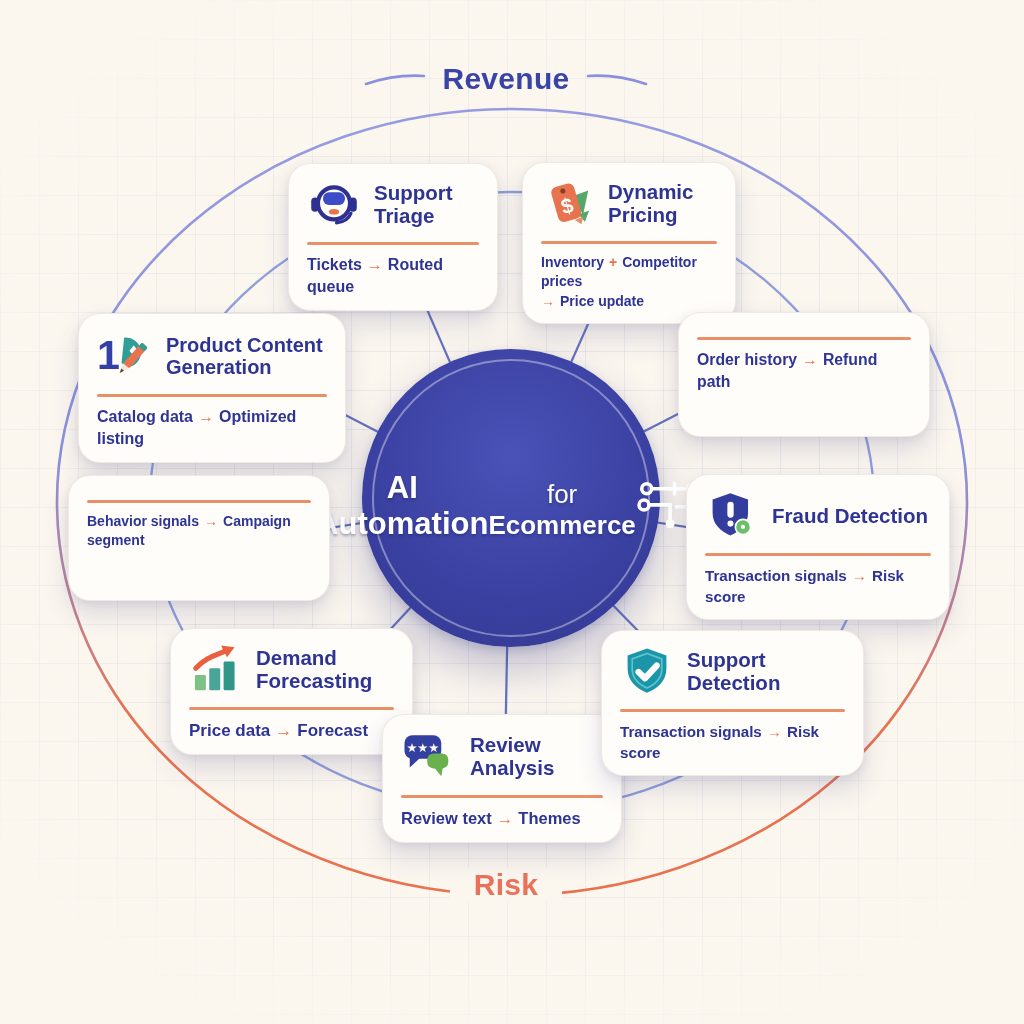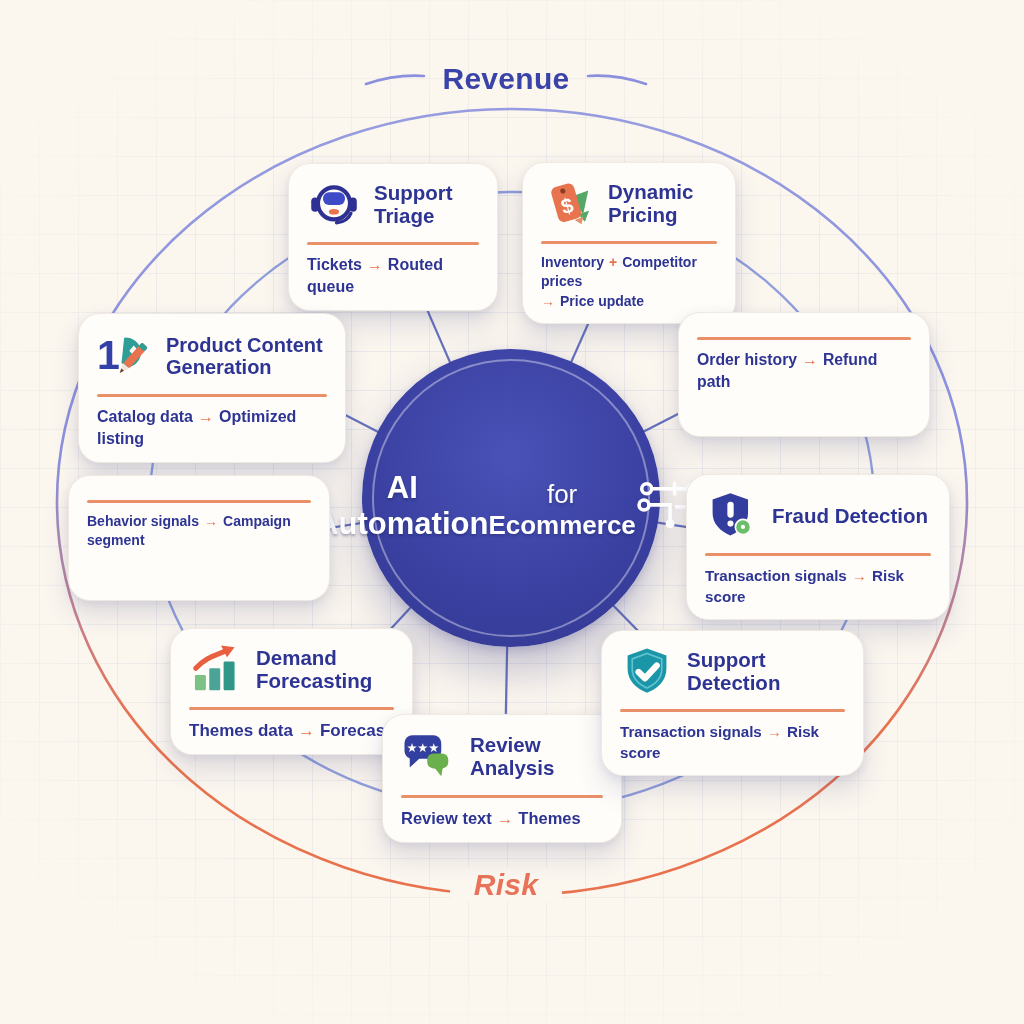--- a/index.html
+++ b/index.html
@@ -12,21 +12,21 @@
     background-size:39px 39px;
     -webkit-mask-image:radial-gradient(ellipse 64% 58% at 50% 49%,#000 52%,transparent 100%);
     mask-image:radial-gradient(ellipse 64% 58% at 50% 49%,#000 52%,transparent 100%);}
 
   .wheel{position:absolute;left:0;top:0;}
 
   
   .axis-label{position:absolute;left:0;right:12px;display:flex;align-items:center;justify-content:center;gap:16px;font-weight:700;font-size:30px;letter-spacing:.3px;}
   .axis-top{top:62px;color:var(--c-revenue,#3a43a8);}
   .axis-bottom{top:868px;color:var(--c-risk,#e8735a);}
-  .axis-bottom .axis-text{background:var(--c-page_bg,#fbf6ee);padding:0 24px;font-style:italic;}
+  .axis-bottom .axis-text{background:var(--c-page_bg,#fbf6ee);padding:0 24px;}
 
   
   .hub{position:absolute;left:362px;top:349px;width:298px;height:298px;border-radius:50%;
     background:radial-gradient(circle at 50% 36%,#4a52b8,#3a40a0 60%,#333890);
     box-shadow:0 22px 44px rgba(55,60,135,.30),0 4px 10px rgba(55,60,135,.18);}
   .hub::before{content:"";position:absolute;inset:10px;border:2px solid rgba(255,255,255,.38);border-radius:50%;}
   .hub-inner{position:relative;height:100%;display:flex;flex-direction:row;align-items:center;justify-content:center;color:#fff;text-align:center;padding-top:8px;}
   .hub-title{font-size:31px;font-weight:700;text-shadow:0 2px 3px rgba(20,25,80,.35);}
   .hub-sub{font-size:26px;margin-top:7px;text-shadow:0 2px 3px rgba(20,25,80,.3);}
   .hub-sub .prefix{font-weight:400;}
@@ -227,21 +227,21 @@
               <rect x="7" y="38" width="13" height="18" rx="1.5" fill="#7cc284"></rect>
               <rect x="24" y="30" width="13" height="26" rx="1.5" fill="#4aa598"></rect>
               <rect x="41" y="22" width="13" height="34" rx="1.5" fill="#2f9688"></rect>
               <path d="M8,30 C20,17 30,15 42,10" fill="none" stroke="#e8603f" stroke-width="6" stroke-linecap="round"></path>
               <polygon points="38,3 54,5 45,17" fill="#e8603f"></polygon>
             </svg>
           </span>
         <h3 class="card-title">Demand Forecasting</h3>
       </div>
       <div class="card-divider"></div>
-      <p class="card-flow"><span class="seg">Themes data</span><span class="seg accent">→</span><span class="seg">Forecast</span></p>
+      <p class="card-flow"><span class="seg">Price data</span><span class="seg accent">→</span><span class="seg">Forecast</span></p>
     </div>
       <div class="card card--review-analysis">
       <div class="card-head">
         <span class="card-icon">
             <svg viewBox="0 0 64 64" width="56" height="56">
               <rect x="4" y="7" width="42" height="27" rx="9" fill="#3340a0"></rect>
               <polygon points="10,31 10,44 23,32" fill="#3340a0"></polygon>
               <text x="25" y="26" font-size="14" fill="#fffdfa" text-anchor="middle" font-family="'DejaVu Sans',sans-serif">★★★</text>
               <rect x="30" y="28" width="24" height="17" rx="7" fill="#6ab04c"></rect>
               <polygon points="48,43 46,54 38,44" fill="#6ab04c"></polygon>

